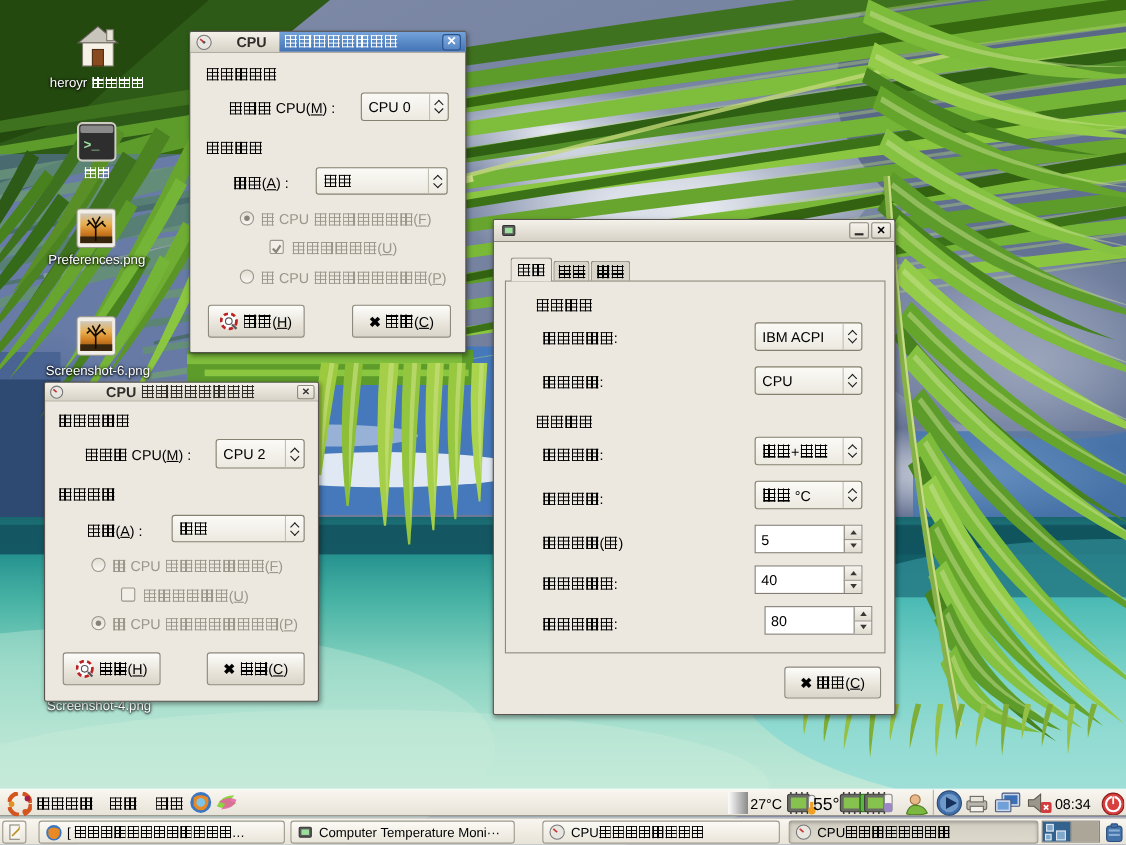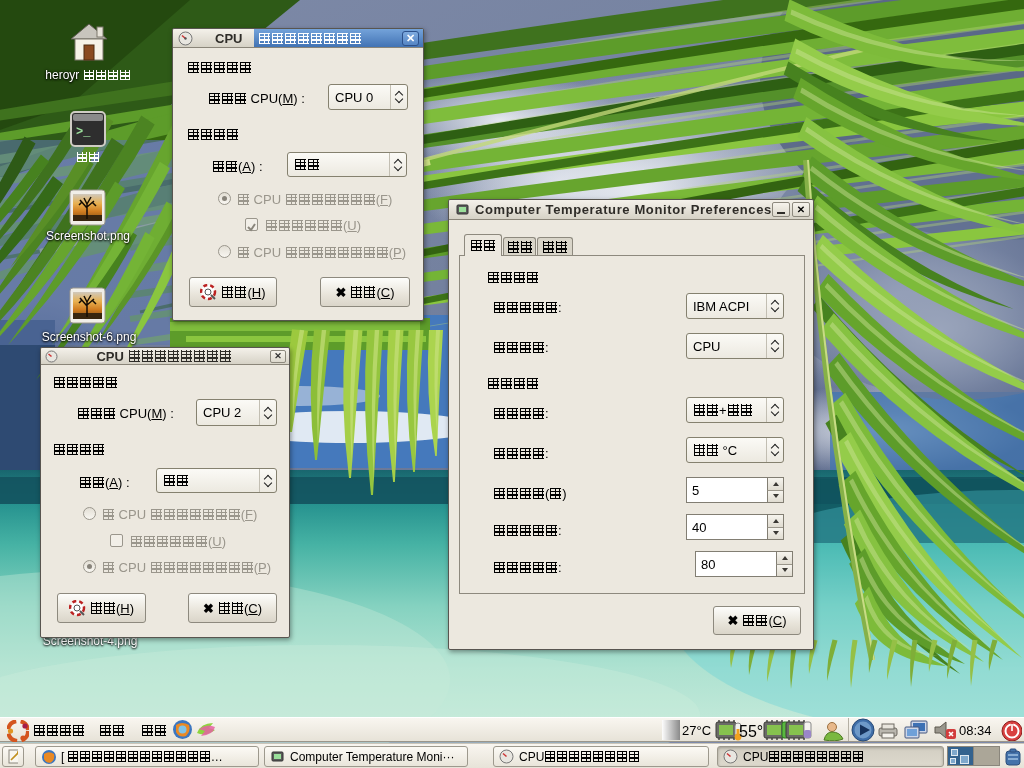--- a/index.html
+++ b/index.html
@@ -226,21 +226,21 @@
         <stop offset=".35" stop-color="#e8b050"></stop>
         <stop offset=".65" stop-color="#d07c20"></stop>
         <stop offset="1" stop-color="#7a4a14"></stop>
       </linearGradient>
     </defs>
 <rect x="1" y="1" width="35" height="35" rx="3" fill="#f1eee8" stroke="#9a968c"></rect>
 <rect x="4" y="5" width="29" height="27" fill="url(#sun)"></rect>
 <rect x="4" y="26" width="29" height="6" fill="#38250e"></rect>
 <path d="M18,30 L18,15 M18,19 L11,11 M18,18 L25,12 M13,13 L10,16 M23,13 L27,17 M18,15 L15,9 M18,15 L22,8" stroke="#140c04" stroke-width="1.5" fill="none"></path>
   </svg>
-<div class="ilbl" style="left:28px;top:229px;width:120px">Screenshot.png</div>
+<div class="ilbl" style="left:28px;top:229px;width:120px">Preferences.png</div>
 <svg class="abs" style="left:69px;top:287px" width="37" height="37">
 <defs>
       <linearGradient id="sun" x1="0" y1="0" x2="0" y2="1">
         <stop offset="0" stop-color="#cfc8bc"></stop>
         <stop offset=".35" stop-color="#e8b050"></stop>
         <stop offset=".65" stop-color="#d07c20"></stop>
         <stop offset="1" stop-color="#7a4a14"></stop>
       </linearGradient>
     </defs>
 <rect x="1" y="1" width="35" height="35" rx="3" fill="#f1eee8" stroke="#9a968c"></rect>
@@ -337,21 +337,20 @@
         <path d="M11,11 L15,15" stroke="#555" stroke-width="2"></path>
       </svg><i class="z"></i><i class="z"></i>(<u>H</u>)</div>
 <div class="gtkbtn" style="left:147px;top:245px;width:89px;height:30px"><b style="margin-right:4px">✖</b><i class="z"></i><i class="z"></i>(<u>C</u>)</div>
 </div>
 <div class="win" style="left:448px;top:199px;width:366px;height:451px">
 <div class="tb" style="height:20px">
       <svg width="15" height="15" style="margin-left:6px">
         <rect x="2" y="3" width="11" height="9" rx="1" fill="#5a5a5a" stroke="#333"></rect>
         <rect x="4" y="5" width="7" height="5" fill="#9adf9a"></rect>
       </svg>
-      <span class="ttxt" style="margin-left:5px;letter-spacing:.62px">Computer Temperature Monitor Preferences</span>
       <span style="margin-left:auto;margin-right:2px;width:18px;height:15px;background:linear-gradient(#f6f3ec,#ddd9cd);border:1px solid #8d897e;border-radius:2px;display:flex;align-items:flex-end;justify-content:center">
         <span style="width:8px;height:2px;background:#2e2c28;margin-bottom:2px"></span>
       </span>
       <span style="margin-right:3px;width:18px;height:15px;background:linear-gradient(#f6f3ec,#ddd9cd);border:1px solid #8d897e;border-radius:2px;font-weight:bold;font-size:10px;display:flex;align-items:center;justify-content:center">✕</span>
     </div>
 <div class="abs" style="left:15px;top:34px;width:38px;height:22px;background:#ece8df;border:1px solid #8d897e;border-bottom:none;border-radius:3px 3px 0 0;z-index:2;display:flex;align-items:center;justify-content:center;font-size:13px">
       <i class="z"></i>
       <i class="z"></i>
     </div>
 <div class="abs" style="left:54px;top:37px;width:33px;height:19px;background:#d9d5c9;border:1px solid #8d897e;border-bottom:none;border-radius:3px 3px 0 0;display:flex;align-items:center;justify-content:center;font-size:13px">

